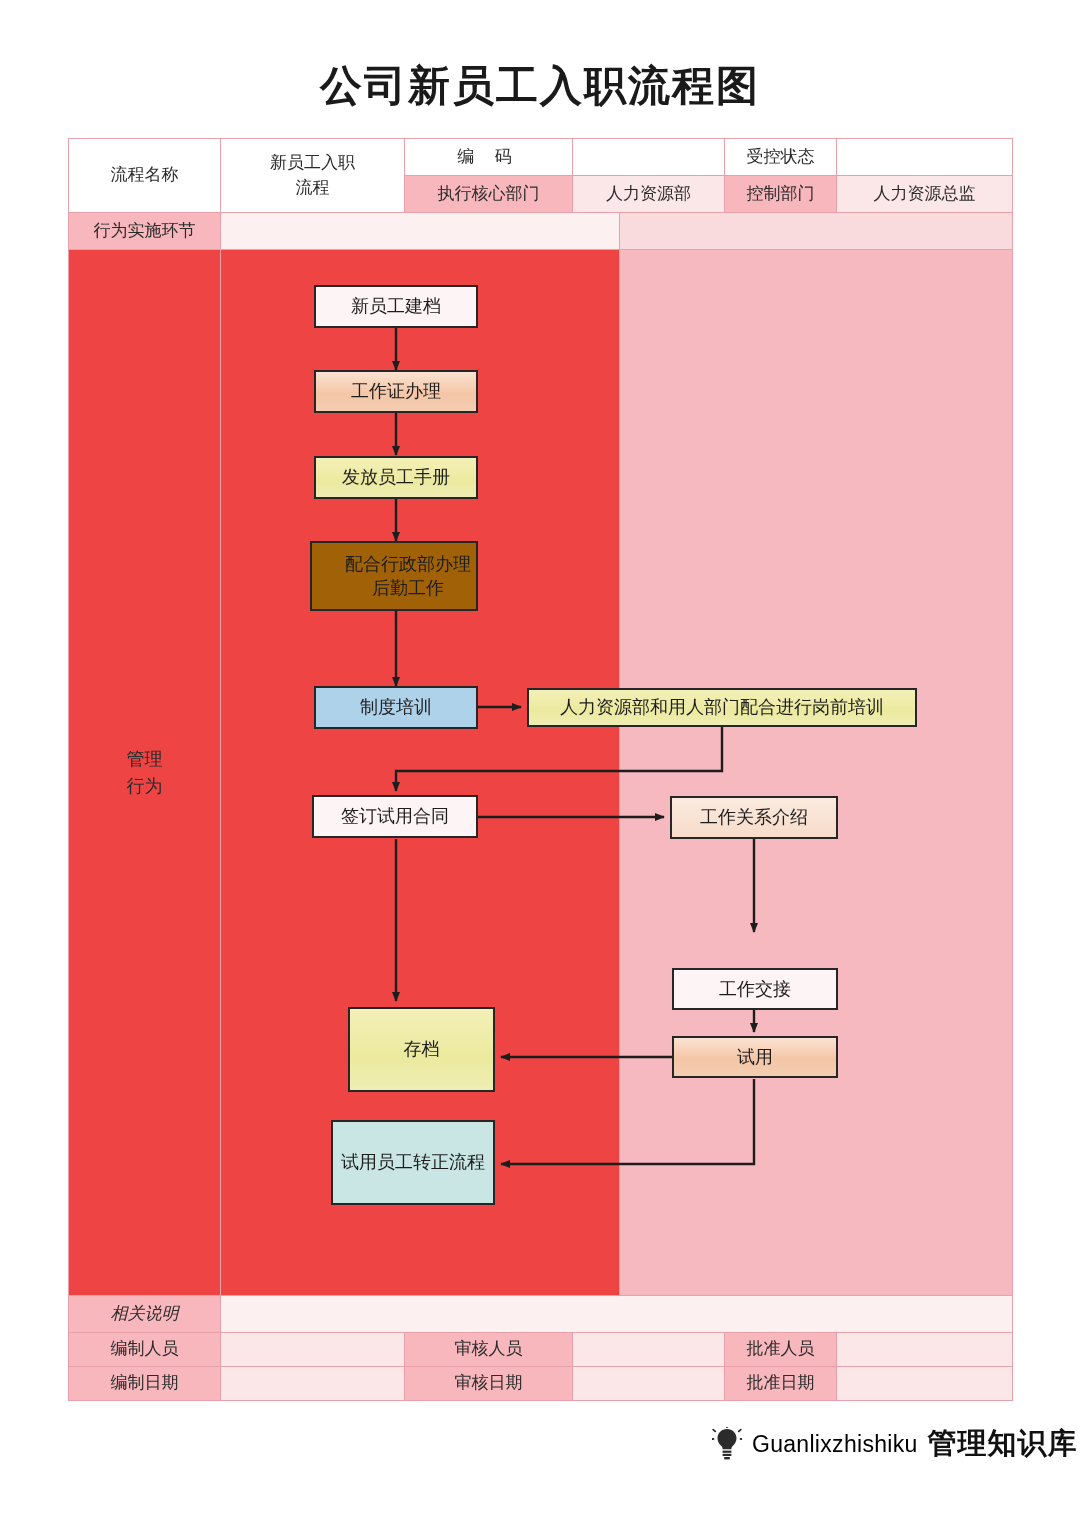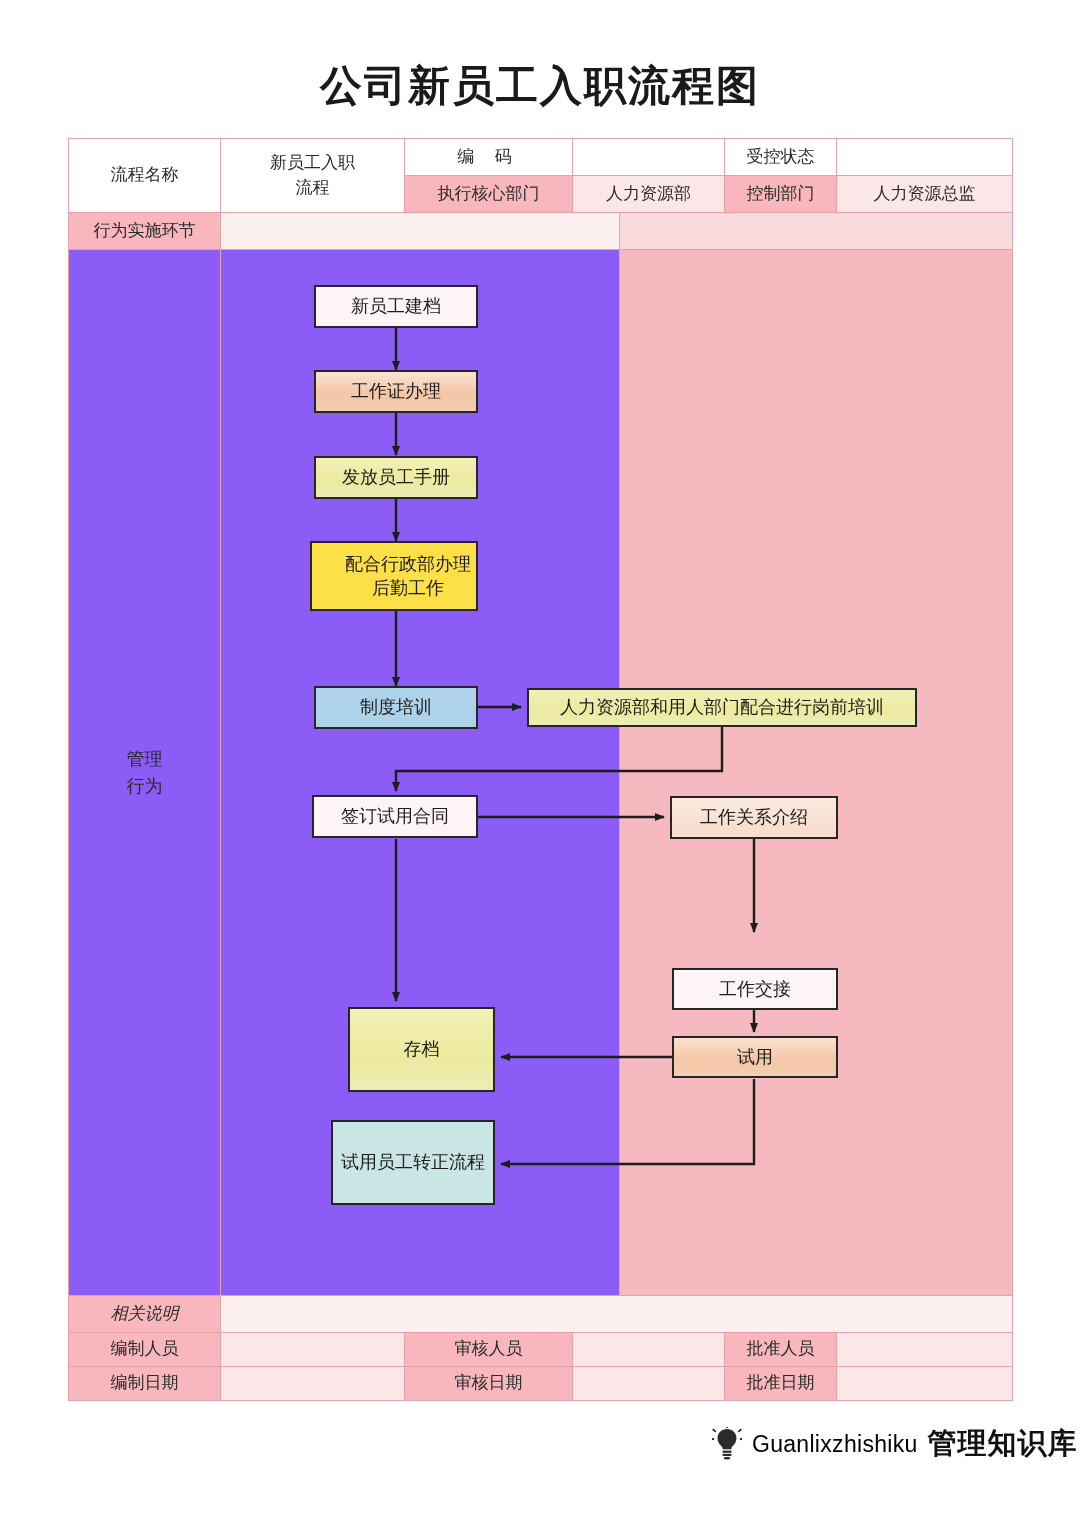--- a/index.html
+++ b/index.html
@@ -51,21 +51,21 @@
     font-size: 17px;
     line-height: 1.45;
     white-space: pre-line;
     text-align: center;
     color: #2b2b2b;
   }
   .c-white  { background: #ffffff; }
   .c-pink1  { background: #fadbdd; }   
   .c-pink2  { background: #f7b7bd; }   
   .c-pink3  { background: #fbe7e7; }   
-  .c-pinkB  { background: #8b5cf6; }   
+  .c-pinkB  { background: #ef4444; }   
   .c-pinkBR { background: #f6b9bf; }   
   .c-blank  { background: #fdf0f1; }
 
   
   #flow-canvas {
     position: absolute;
     left: 0;
     top: 0;
     width: 1080px;
     height: 1528px;
@@ -83,21 +83,21 @@
     font-size: 18px;
     line-height: 1.35;
     color: #1d1d1d;
     white-space: pre-line;
     font-family: "Liberation Sans", "DejaVu Sans", sans-serif;
   }
 
   .n-white  { background: #fdf4f5; }
   .n-peach  { background: linear-gradient(180deg,#fbe2d2 0%,#f4c6a6 55%,#f3cdb2 100%); }
   .n-yellow { background: linear-gradient(180deg,#f3f0b8 0%,#ecea9e 60%,#eeedb4 100%); }
-  .n-green  { background: #fde047; padding-left: 28px; }
+  .n-green  { background: #a16207; padding-left: 28px; }
   .n-blue   { background: #aed2ea; }
   .n-peach2 { background: linear-gradient(180deg,#fbeadf 0%,#f7dcc9 100%); }
   .n-cyan   { background: #c9e6e4; }
 
   
   #brand {
     position: absolute;
     left: 712px;
     top: 1424px;
     display: flex;

